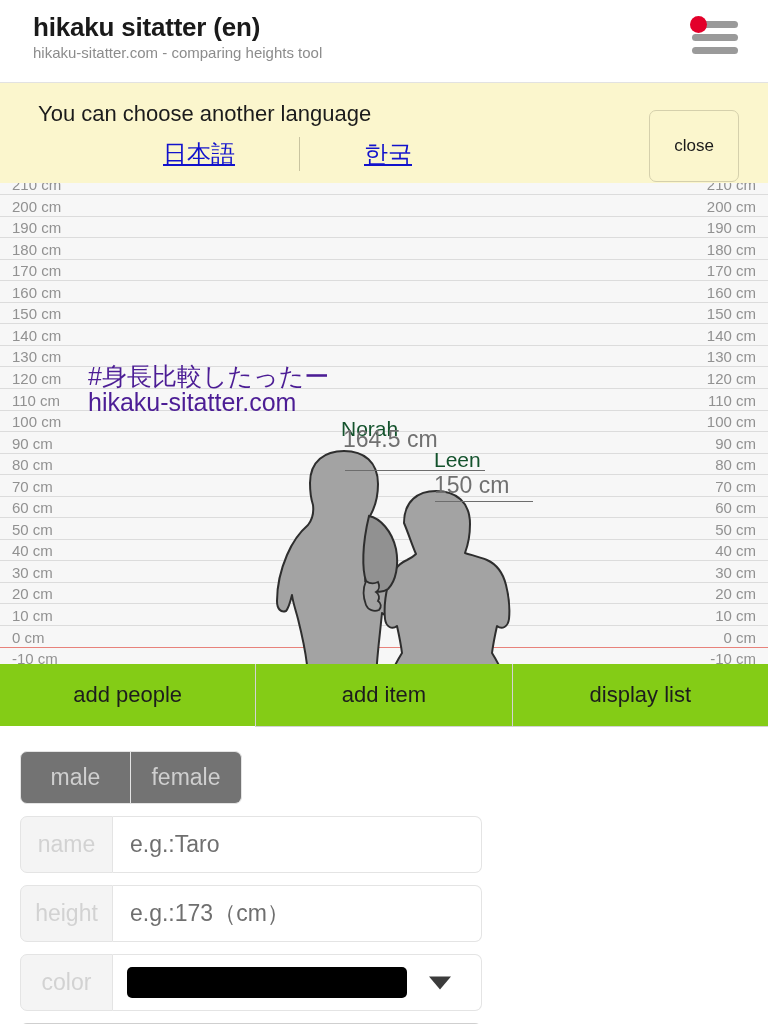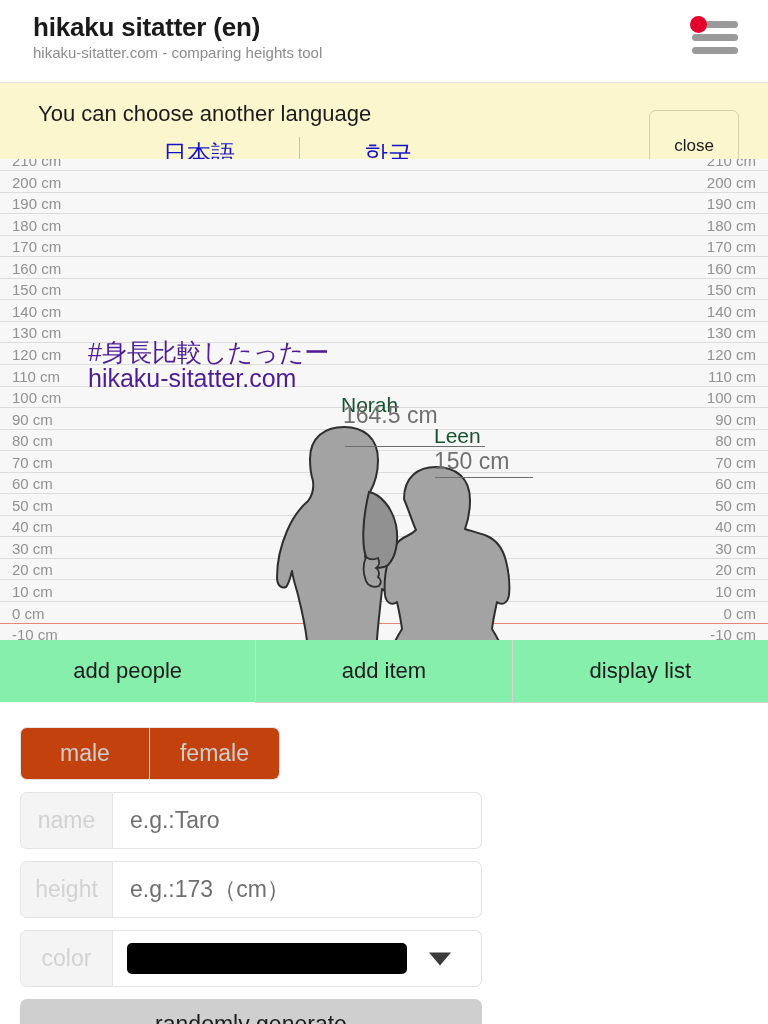--- a/index.html
+++ b/index.html
@@ -56,21 +56,21 @@
     width: 17px;
     height: 17px;
     border-radius: 50%;
     background: #e3002a;
     z-index: 2;
   }
 
   
   .lang-banner {
     position: relative;
-    height: 76px;
+    height: 100px;
     background: #fbf6cd;
     padding-top: 17px;
   }
   .lang-text {
     font-size: 22px;
     color: #1b1b1b;
     margin-left: 38px;
     line-height: 28px;
   }
   .lang-links {
@@ -178,47 +178,47 @@
     background: #ffffff;
   }
   .tab {
     flex: 1;
     display: flex;
     align-items: center;
     justify-content: center;
     font-size: 22px;
     color: #1d1d1d;
     cursor: pointer;
-    background: #86efac;
+    background: #84cc16;
     border: 1px solid #d3d3d3;
     border-top: none;
     margin-left: -1px;
   }
   .tab.active {
     border-bottom: 1px solid #ffffff;
     border-left: none;
     margin-left: 0;
   }
   .tab:last-child { border-right: none; }
 
   
   .form {
     padding: 24px 20px 0 20px;
     background: #ffffff;
   }
   .gender-row { display: flex; margin-bottom: 12px; }
   .gender-btn {
-    width: 130px;
+    width: 111px;
     height: 53px;
     display: flex;
     align-items: center;
     justify-content: center;
     font-size: 23px;
     color: #cfcfcf;
-    background: #c2410c;
+    background: #737373;
     border: 1px solid #e4e4e4;
     cursor: pointer;
   }
   .gender-btn.left  { border-radius: 7px 0 0 7px; }
   .gender-btn.right { border-radius: 0 7px 7px 0; border-left: none; }
 
   .field-row {
     display: flex;
     margin-bottom: 12px;
     height: 57px;

